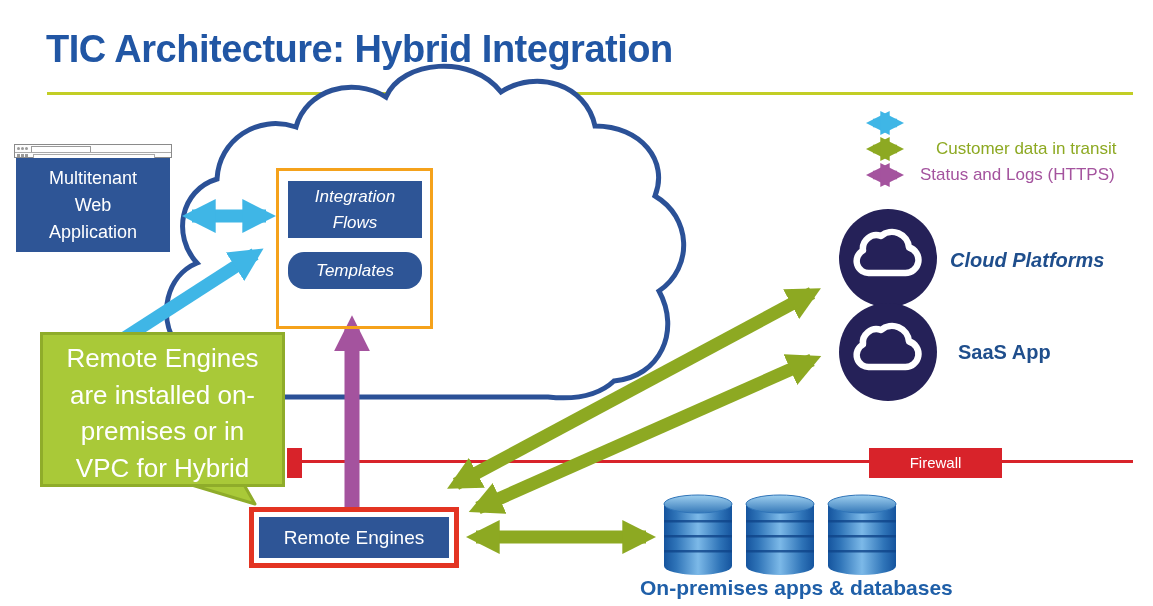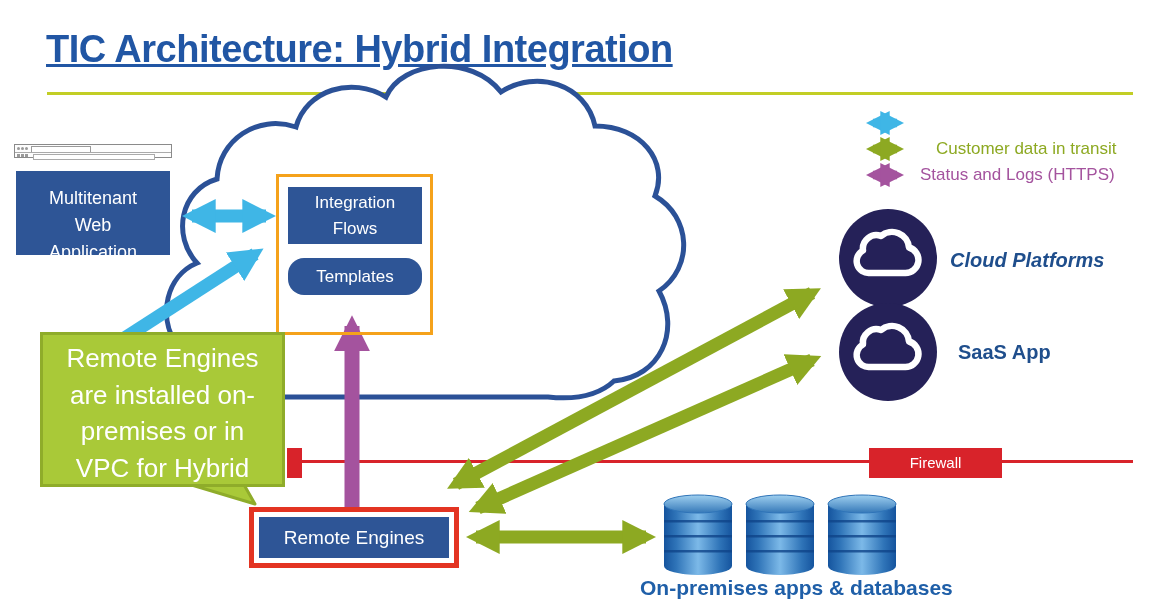--- a/index.html
+++ b/index.html
@@ -4,45 +4,45 @@
 <style>
   html,body{margin:0;padding:0;background:#fff;}
   .stage{
     position:relative;width:1153px;height:606px;background:#ffffff;
     font-family:"Liberation Sans",sans-serif;overflow:hidden;
   }
   .abs{position:absolute;}
   
   .title{
     left:46px;top:28px;font-size:38px;font-weight:bold;color:#2156A4;
-    letter-spacing:-0.5px;white-space:nowrap;text-decoration:underline;
+    letter-spacing:-0.5px;white-space:nowrap;
   }
   .title-rule{left:47px;top:92px;width:1086px;height:3px;background:#C2CE25;}
   
   svg.layer{position:absolute;left:0;top:0;z-index:1;}
   svg.layer2{position:absolute;left:0;top:0;z-index:3;pointer-events:none;}
   .z4{z-index:4;}
   
   .browser-chrome{
     left:14px;top:144px;width:158px;height:14px;background:#fdfdfd;
     border:1px solid #8a8a8a;box-sizing:border-box;z-index:2;
   }
   .chrome-row1{position:absolute;left:0;top:0;right:0;height:7px;border-bottom:1px solid #aaa;}
   .chrome-dots{position:absolute;left:2px;top:2px;display:flex;gap:1px;}
   .chrome-dots i{width:3px;height:3px;border-radius:50%;background:#9a9a9a;display:block;}
   .chrome-tab{position:absolute;left:16px;top:1px;width:58px;height:5px;border:1px solid #9a9a9a;border-bottom:none;background:#fff;}
   .chrome-addr{position:absolute;left:18px;top:9px;width:120px;height:4px;border:1px solid #aaa;background:#fff;}
   .chrome-btns{position:absolute;left:2px;top:9px;display:flex;gap:1px;}
   .chrome-btns i{width:3px;height:3px;background:#9a9a9a;display:block;}
   .webapp-box{
-    left:16px;top:158px;width:154px;height:84px;background:#2E5596;z-index:2;
-    color:#fff;text-align:center;font-size:18px;line-height:27px;padding-top:14px;box-sizing:border-box;margin-top:13px;
-  }
-  
-  .orange-box{left:276px;top:174px;width:157px;height:161px;border:3px solid #F5A21B;box-sizing:border-box;z-index:2;background:transparent;}
+    left:16px;top:158px;width:154px;height:94px;background:#2E5596;z-index:2;
+    color:#fff;text-align:center;font-size:18px;line-height:27px;padding-top:7px;box-sizing:border-box;
+  }
+  
+  .orange-box{left:276px;top:168px;width:157px;height:161px;border:3px solid #F5A21B;box-sizing:border-box;z-index:2;background:transparent;font-style:italic;}
   .blue-box{position:absolute;background:#2E5596;color:#fff;text-align:center;font-size:17px;}
   .iflows{left:9px;top:10px;width:134px;height:57px;line-height:26px;padding-top:3px;box-sizing:border-box;}
   .templates{left:9px;top:81px;width:134px;height:37px;line-height:37px;border-radius:16px;}
   
   .legend{left:858px;top:110px;z-index:2;}
   .legend-row{display:flex;align-items:center;height:26px;gap:8px;}
   .legend-label{font-size:17px;white-space:nowrap;}
   .lg-blue{color:#3FB6E6;}
   .lg-green{color:#8DA922;margin-left:16px;}
   .lg-purple{color:#A4539E;}

